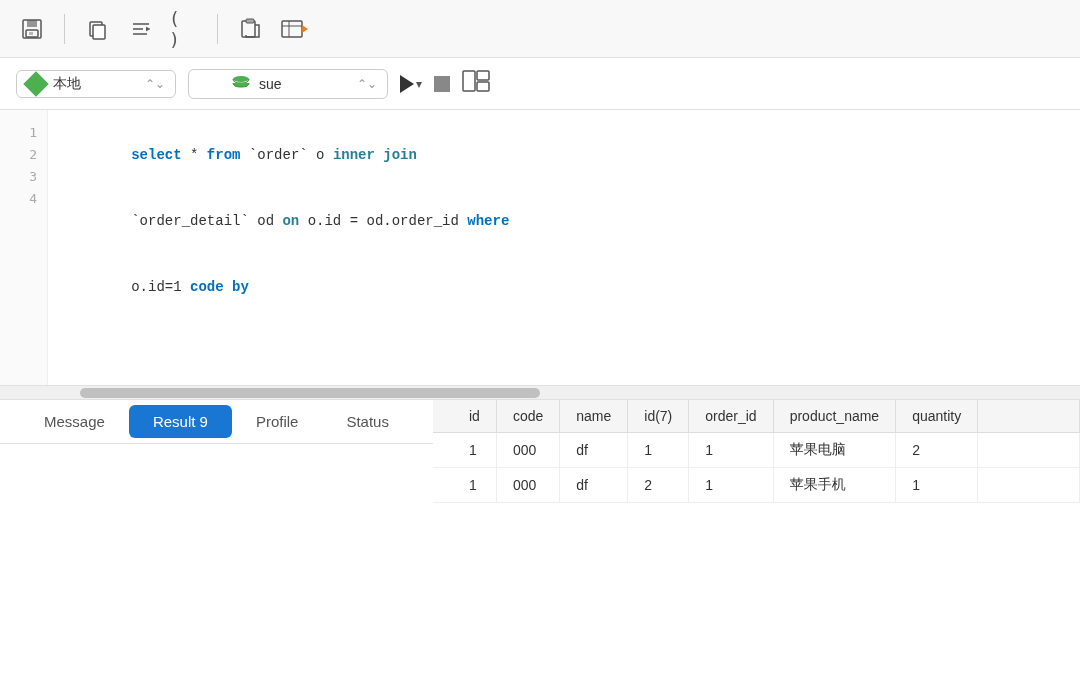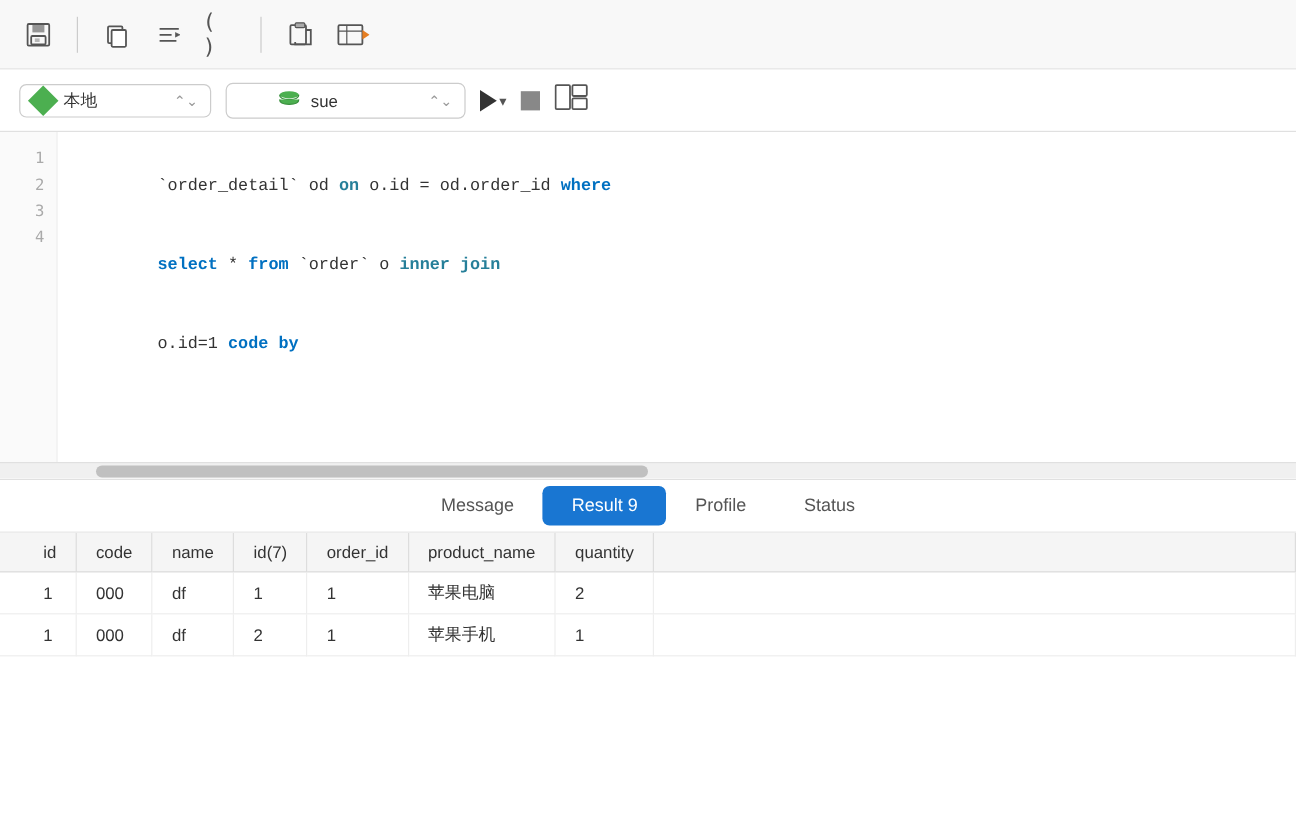--- a/index.html
+++ b/index.html
@@ -159,21 +159,20 @@
       width: 460px;
       height: 10px;
       background: #c0c0c0;
       border-radius: 5px;
     }
 
     
     .results-panel {
       border-top: 1px solid #e0e0e0;
       display: flex;
-      flex-direction: column;
       height: 294px;
     }
     .results-tabs {
       display: flex;
       align-items: center;
       justify-content: center;
       gap: 0;
       border-bottom: 1px solid #e0e0e0;
       background: #fff;
       padding: 0 20px;
@@ -305,24 +304,24 @@
 <div class="editor-area">
   <div class="editor-content">
     <div class="line-numbers">
       <span class="line-number">1</span>
       <span class="line-number">2</span>
       <span class="line-number">3</span>
       <span class="line-number">4</span>
     </div>
     <div class="code-area">
       <div class="code-line">
-        <span class="text-normal">`order_detail` od </span><span class="kw-teal">on</span><span class="text-normal"> o.id = od.order_id </span><span class="kw-blue">where</span>
+        <span class="kw-blue">select</span><span class="text-normal"> * </span><span class="kw-blue">from</span><span class="text-normal"> `order` o </span><span class="kw-teal">inner join</span>
       </div>
       <div class="code-line">
-        <span class="kw-blue">select</span><span class="text-normal"> * </span><span class="kw-blue">from</span><span class="text-normal"> `order` o </span><span class="kw-teal">inner join</span>
+        <span class="text-normal">`order_detail` od </span><span class="kw-teal">on</span><span class="text-normal"> o.id = od.order_id </span><span class="kw-blue">where</span>
       </div>
       <div class="code-line">
         <span class="text-normal">o.id=1 </span><span class="kw-blue">code by</span>
       </div>
     </div>
   </div>
   <div class="editor-scrollbar">
     <div class="scrollbar-thumb"></div>
   </div>
 </div>

